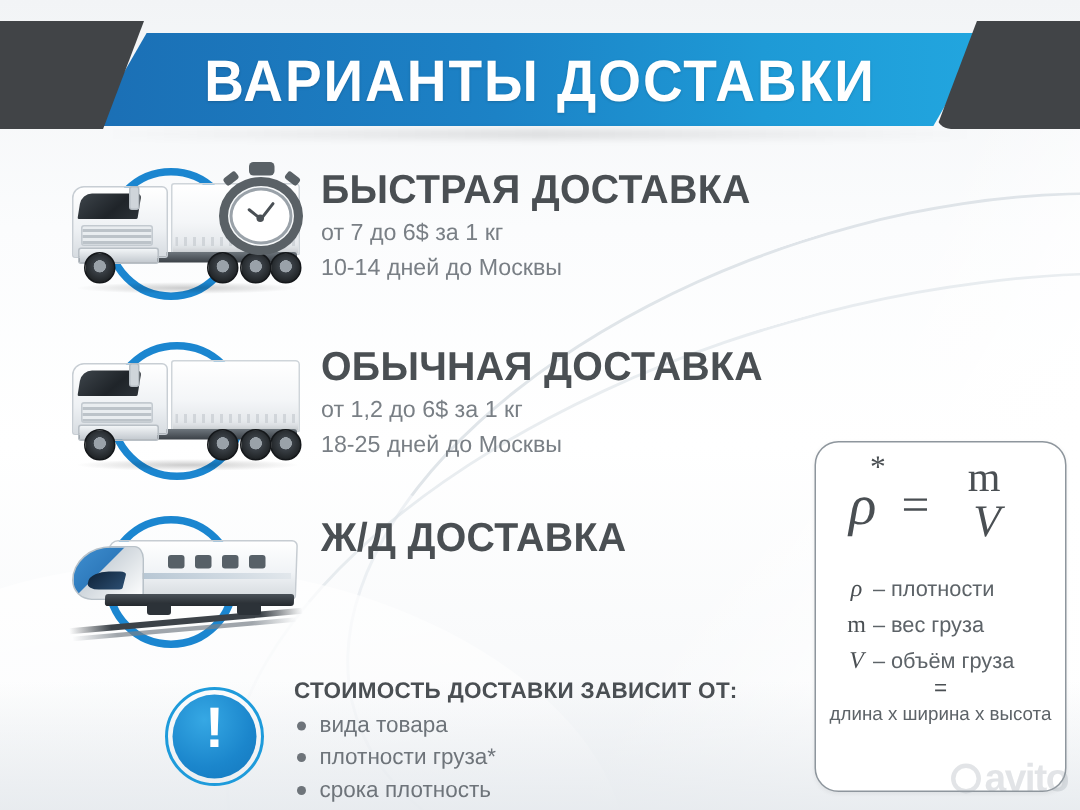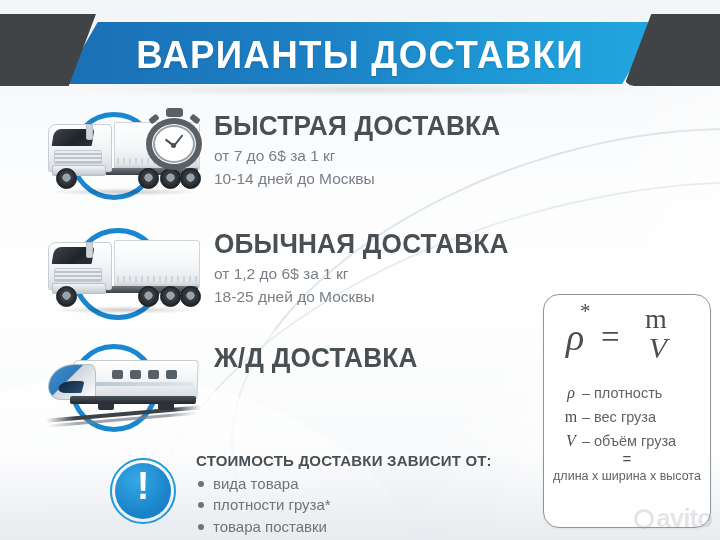--- a/index.html
+++ b/index.html
@@ -307,21 +307,21 @@
       <span class="frac">
         <span class="num">m</span>
         <span class="bar"></span>
         <span class="den">V</span>
       </span>
     </div>
     <div class="legend">
       <div class="lrow">
         <span class="lsym it">ρ</span>
         <span class="ldash">–</span>
-        <span>плотность</span>
+        <span>плотности</span>
       </div>
       <div class="lrow">
         <span class="lsym">m</span>
         <span class="ldash">–</span>
         <span>вес груза</span>
       </div>
       <div class="lrow">
         <span class="lsym it">V</span>
         <span class="ldash">–</span>
         <span>объём груза</span>
@@ -335,21 +335,21 @@
     <div class="badge">
       <div class="outer"></div>
       <div class="fill"></div>
       <div class="bang">!</div>
     </div>
     <div class="note-txt">
       <div class="note-title">СТОИМОСТЬ ДОСТАВКИ ЗАВИСИТ ОТ:</div>
       <ul class="note-ul">
         <li>вида товара</li>
         <li>плотности груза*</li>
-        <li>товара поставки</li>
+        <li>срока плотность</li>
       </ul>
     </div>
   </div>
 
   <div class="wm">
     <span class="dots"></span>
     <span>avito</span>
   </div>
 
 </div>

